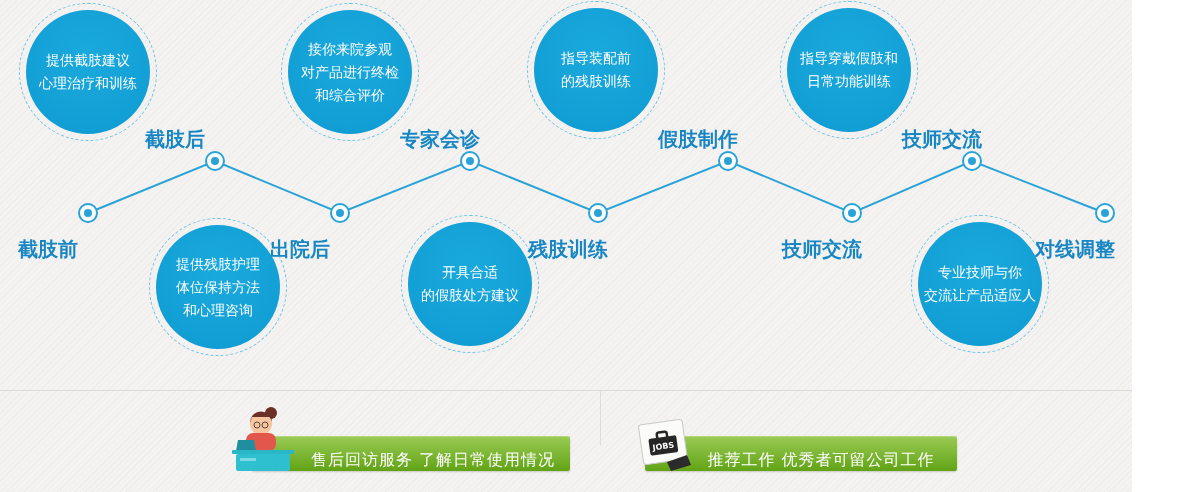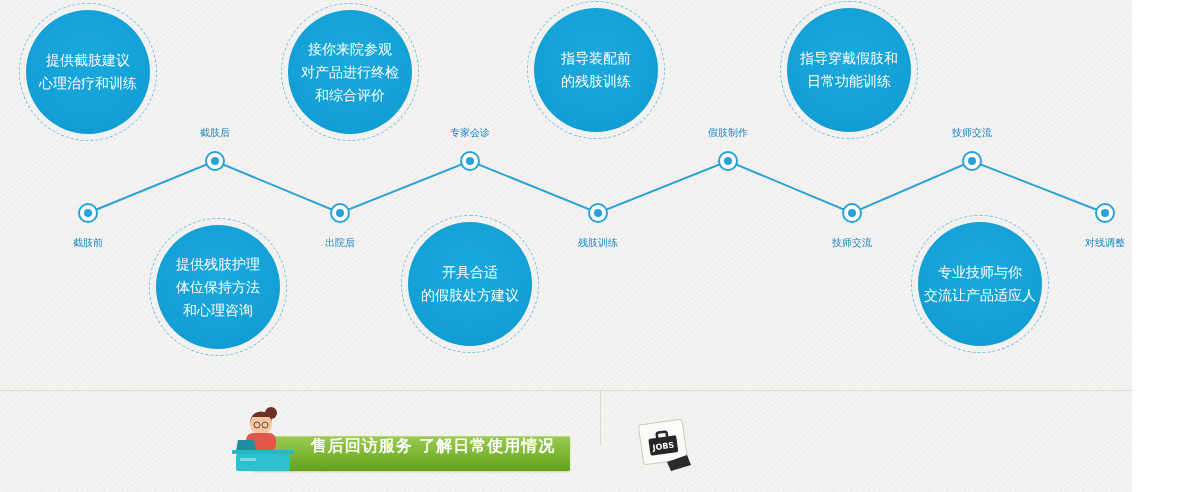--- a/index.html
+++ b/index.html
@@ -24,31 +24,31 @@
   
   .tl-lines{position:absolute;left:0;top:0;pointer-events:none;}
   .node{
     position:absolute;width:20px;height:20px;box-sizing:border-box;background:#ffffff;
     border:2px solid #29a3d7;border-radius:50%;
   }
   .node::after{
     content:"";position:absolute;left:4px;top:4px;width:8px;height:8px;border-radius:50%;background:#29a3d7;
   }
   .step-label{
-    position:absolute;width:140px;text-align:center;color:#1786c3;font-weight:normal;font-size:10px;
+    position:absolute;width:140px;color:#1786c3;font-weight:bold;font-size:20px;
   }
   
   .h-divider{position:absolute;left:0;top:390px;width:1200px;height:1px;background:#dcdbd6;}
   .v-divider{position:absolute;left:600px;top:391px;width:1px;height:54px;background:#dcdbd6;}
   .banner{
     position:absolute;height:35px;box-sizing:border-box;border-radius:2px;cursor:pointer;
     background:linear-gradient(#9bcb55,#61a315);
     box-shadow:0 1px 2px rgba(0,0,0,0.18), inset 0 1px 0 rgba(255,255,255,0.25);
-    display:flex;align-items:flex-start;justify-content:center;
-    color:#ffffff;font-weight:bold;font-size:16px;letter-spacing:1px;
+    display:flex;align-items:flex-end;justify-content:center;
+    color:#ffffff;font-weight:normal;font-size:16px;letter-spacing:1px;
   }
   .banner-aftercare{left:252px;top:436px;width:318px;padding-left:44px;}
   .banner-jobs{left:645px;top:436px;width:312px;padding-left:40px;}
   .deco{position:absolute;}
   .illus-aftercare{left:230px;top:402px;width:66px;height:70px;}
   .icon-jobs{left:633px;top:414px;width:60px;height:58px;}
 </style>
 </head>
 <body>
 
@@ -122,20 +122,23 @@
     <path d="M20,21 a11,11 0 0 1 22,-1 l-2,-5 -18,0 z" fill="#6b3026"></path>
     <circle cx="27" cy="23" r="3" fill="none" stroke="#5a4a42" stroke-width="1"></circle>
     <circle cx="35" cy="23" r="3" fill="none" stroke="#5a4a42" stroke-width="1"></circle>
     <rect x="16" y="31" width="30" height="18" rx="7" fill="#e2574c"></rect>
     <polygon points="8,38 24,38 26,49 6,49" fill="#1f8fa0"></polygon>
     <rect x="2" y="48" width="62" height="4" rx="1" fill="#29b6c6"></rect>
     <rect x="6" y="52" width="54" height="17" rx="2" fill="#2fc0d0"></rect>
     <rect x="10" y="56" width="16" height="3" fill="#7fd9e3"></rect>
   </svg>
 
+  <div class="banner banner-jobs">
+    <span>推荐工作 优秀者可留公司工作</span>
+  </div>
   <svg class="deco icon-jobs" viewBox="0 0 60 58">
     <g transform="rotate(-8 30 29)">
       <rect x="8" y="8" width="44" height="40" rx="3" fill="#fbfbf9" stroke="#c9c9c4" stroke-width="1"></rect>
       <rect x="25" y="18" width="10" height="8" rx="2" fill="none" stroke="#262626" stroke-width="2.5"></rect>
       <rect x="16" y="23" width="28" height="17" rx="2" fill="#262626"></rect>
       <text x="30" y="35" text-anchor="middle" font-size="8" font-weight="bold" fill="#ffffff" font-family="DejaVu Sans, sans-serif">JOBS</text>
     </g>
     <polygon points="34,48 54,41 58,51 38,57" fill="#2b2b2b"></polygon>
   </svg>
 

